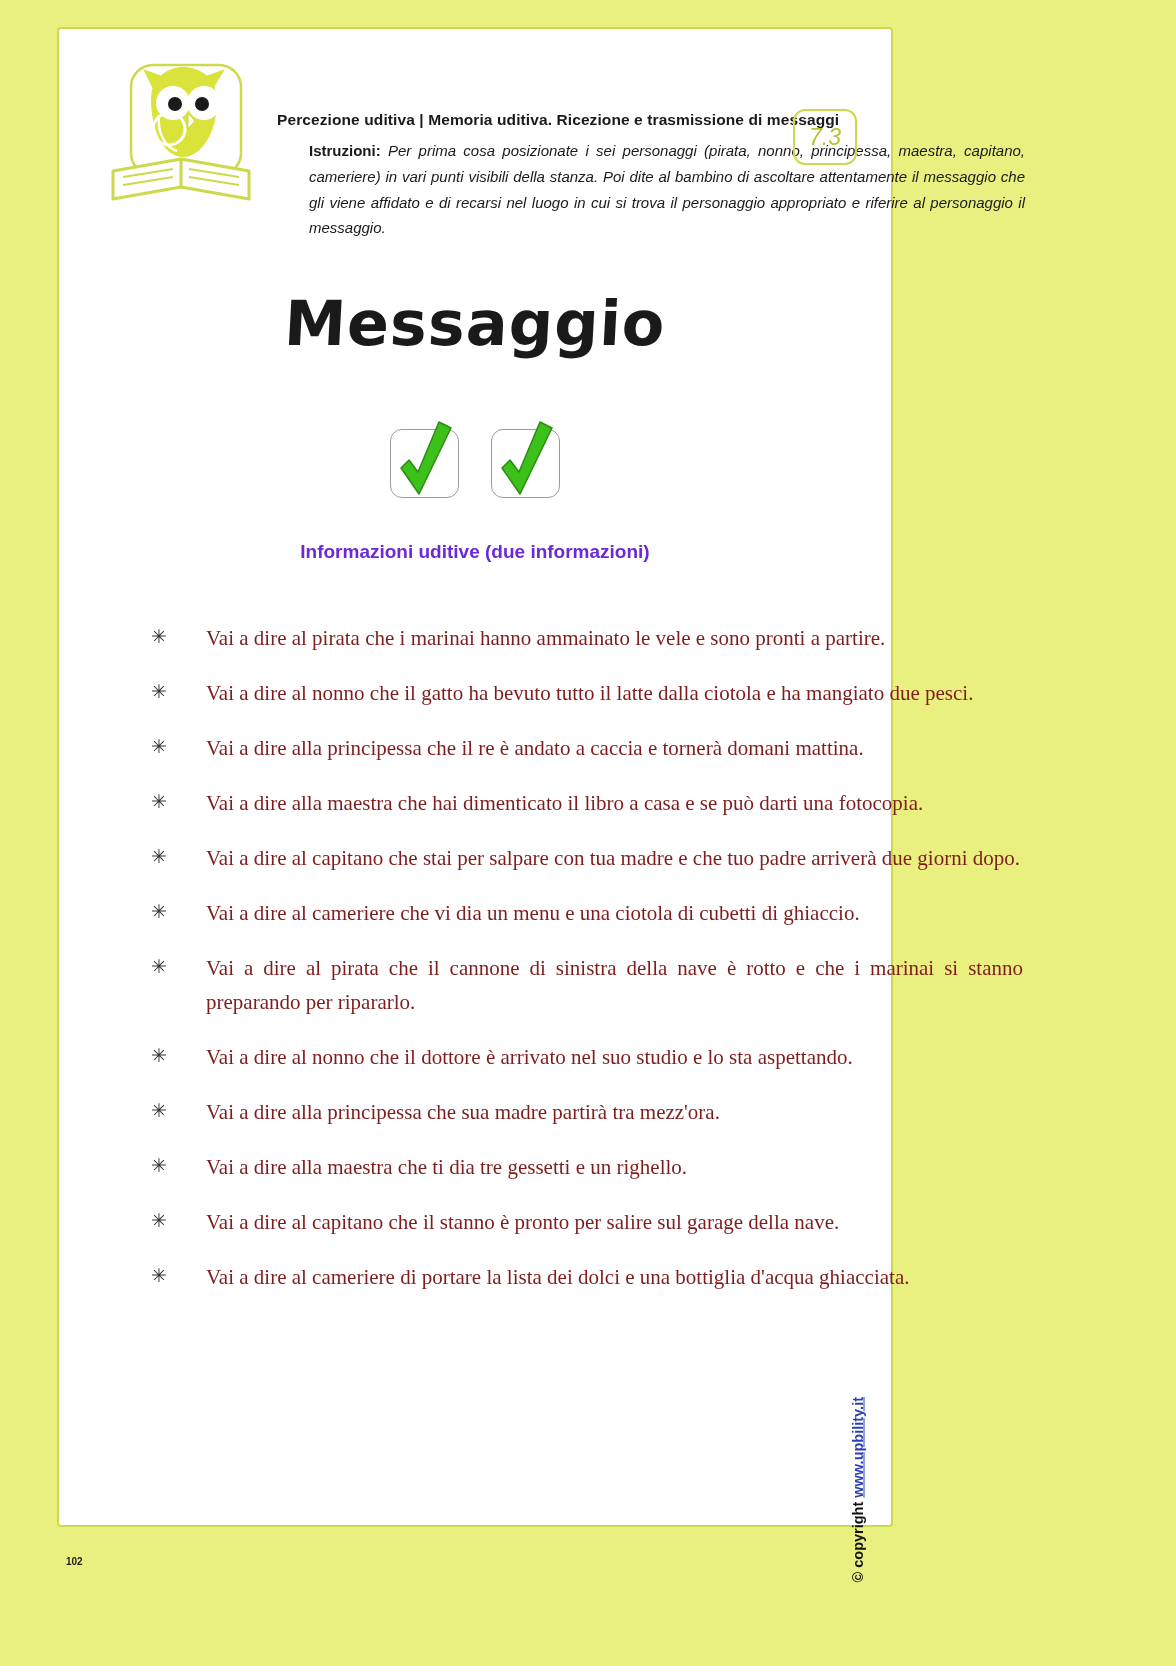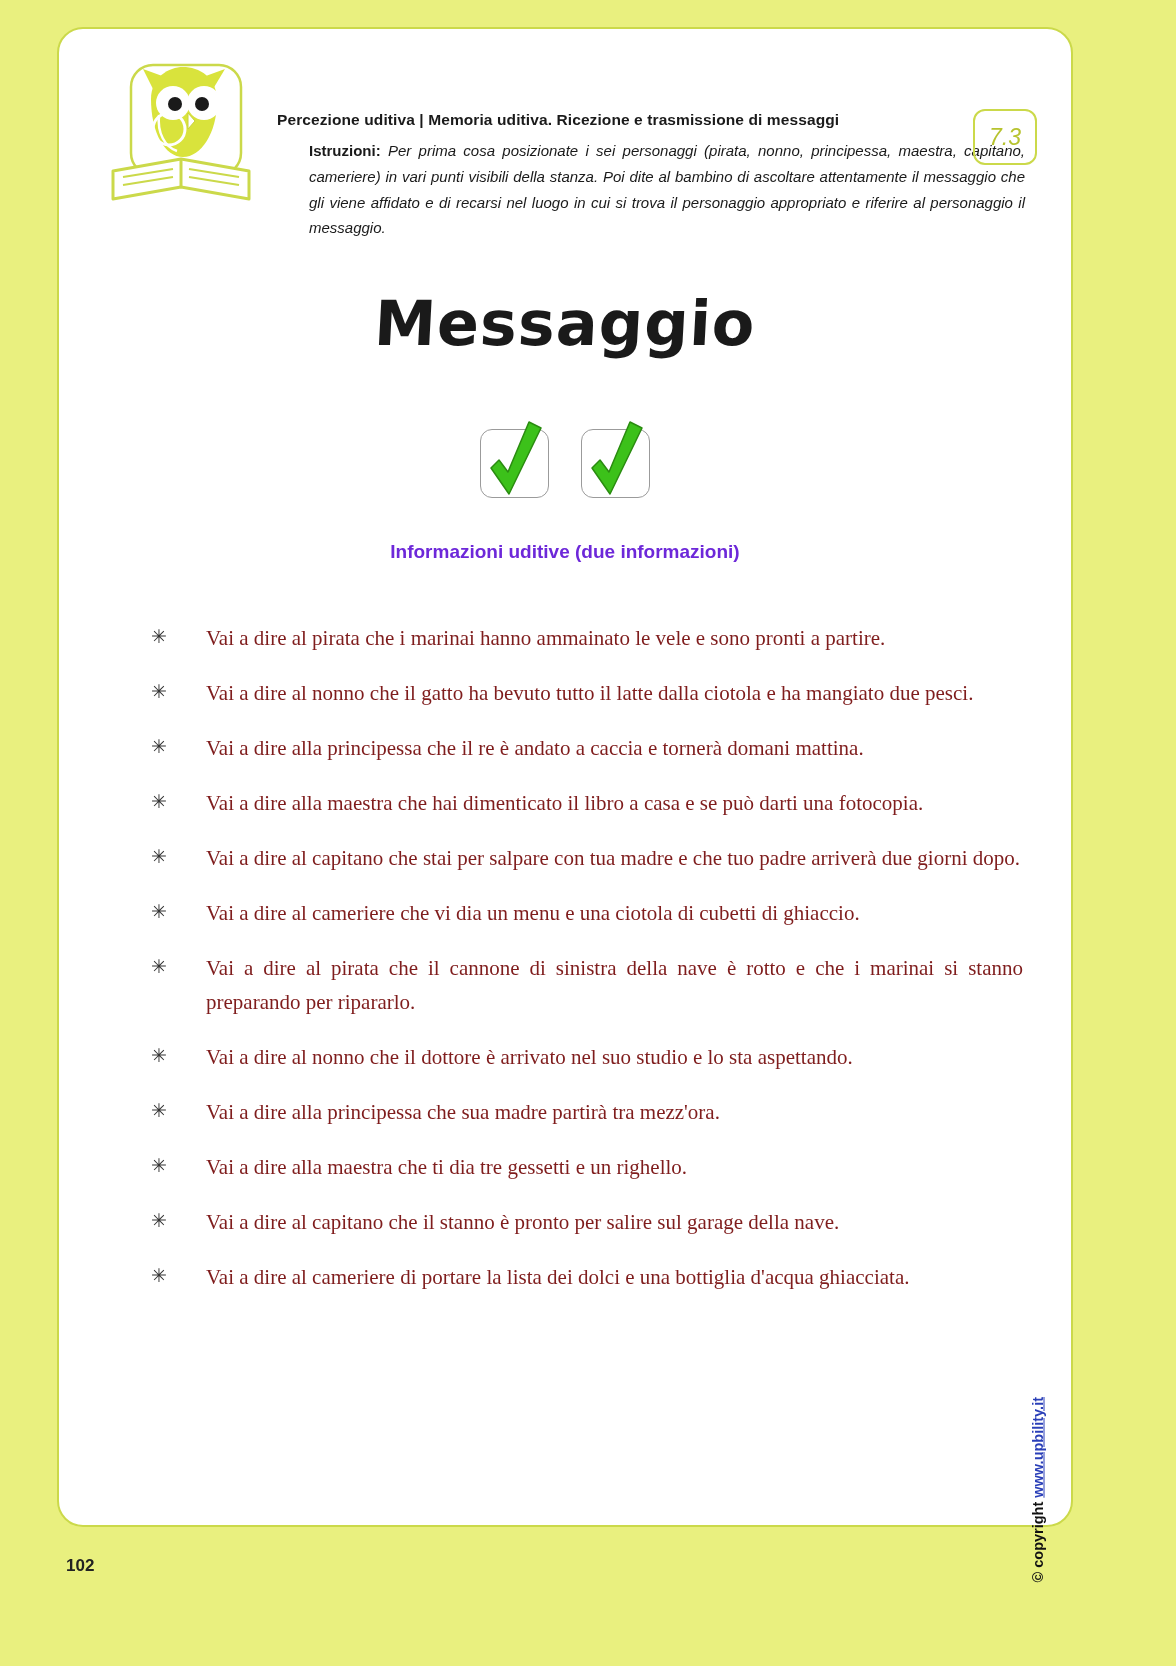--- a/index.html
+++ b/index.html
@@ -13,25 +13,25 @@
     font-family: "Liberation Sans", sans-serif;
     position: relative;
     overflow: hidden;
   }
 
   
   .page-card {
     position: absolute;
     left: 57px;
     top: 27px;
-    width: 1016px;
+    width: 836px;
     height: 1500px;
     background: #ffffff;
     border: 2px solid #cbd94a;
-    border-radius: 26px;
+    border-radius: 4px;
     box-sizing: border-box;
   }
 
   
   .owl-logo {
     position: absolute;
     left: 48px;
     top: 30px;
     width: 148px;
     height: 150px;
@@ -182,21 +182,21 @@
     color: #2a3fb8;
     text-decoration: underline;
     font-weight: bold;
   }
 
   
   .page-number {
     position: absolute;
     left: 66px;
     top: 1556px;
-    font-size: 17px;
+    font-size: 10px;
     font-weight: bold;
     color: #222;
   }
 </style>
 </head>
 <body>
 
 <div class="page-card">
 
   <div class="owl-logo">

